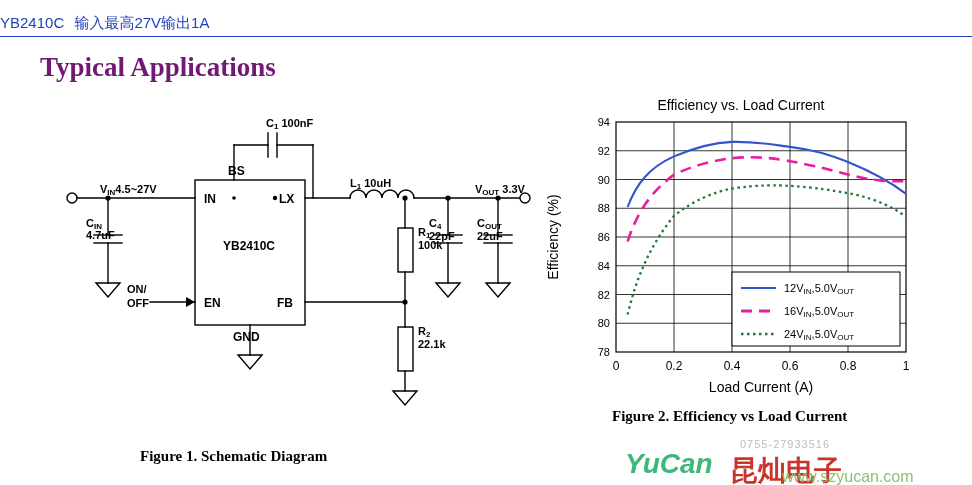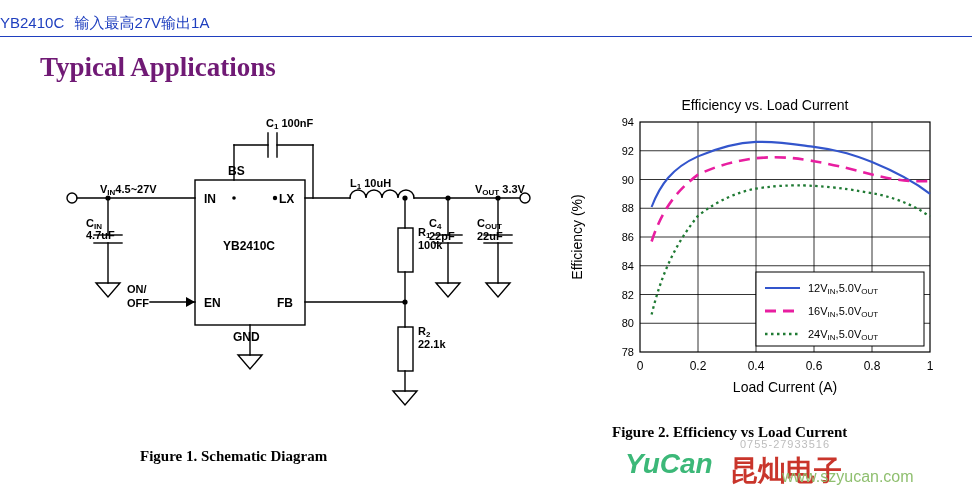--- a/index.html
+++ b/index.html
@@ -17,25 +17,25 @@
   .title{
     position:absolute;left:40px;top:52px;
     font-size:27px;font-weight:bold;color:#701a75;
     font-family:"Liberation Serif", serif;
   }
   .cap{
     position:absolute;font-weight:bold;font-size:15px;color:#000;
     font-family:"Liberation Serif", serif;white-space:nowrap;
   }
   #cap1{left:140px;top:420px;margin-top:28px;}
-  #cap2{left:612px;top:424px;}
+  #cap2{left:612px;top:408px;}
 
   svg{display:block;}
   .sch{position:absolute;left:20px;top:95px;}
-  .chart{position:absolute;left:560px;top:90px;}
+  .chart{position:absolute;left:536px;top:90px;}
 
   .wm{
     position:absolute;left:740px;top:438px;font-size:11px;color:#bdbdbd;
     font-family:"Liberation Sans", sans-serif;letter-spacing:1px;
   }
   .wm2{
     position:absolute;left:730px;top:452px;font-size:28px;font-weight:bold;
     color:#c9352b;font-family:"Liberation Sans", sans-serif;
   }
   .wm1{

